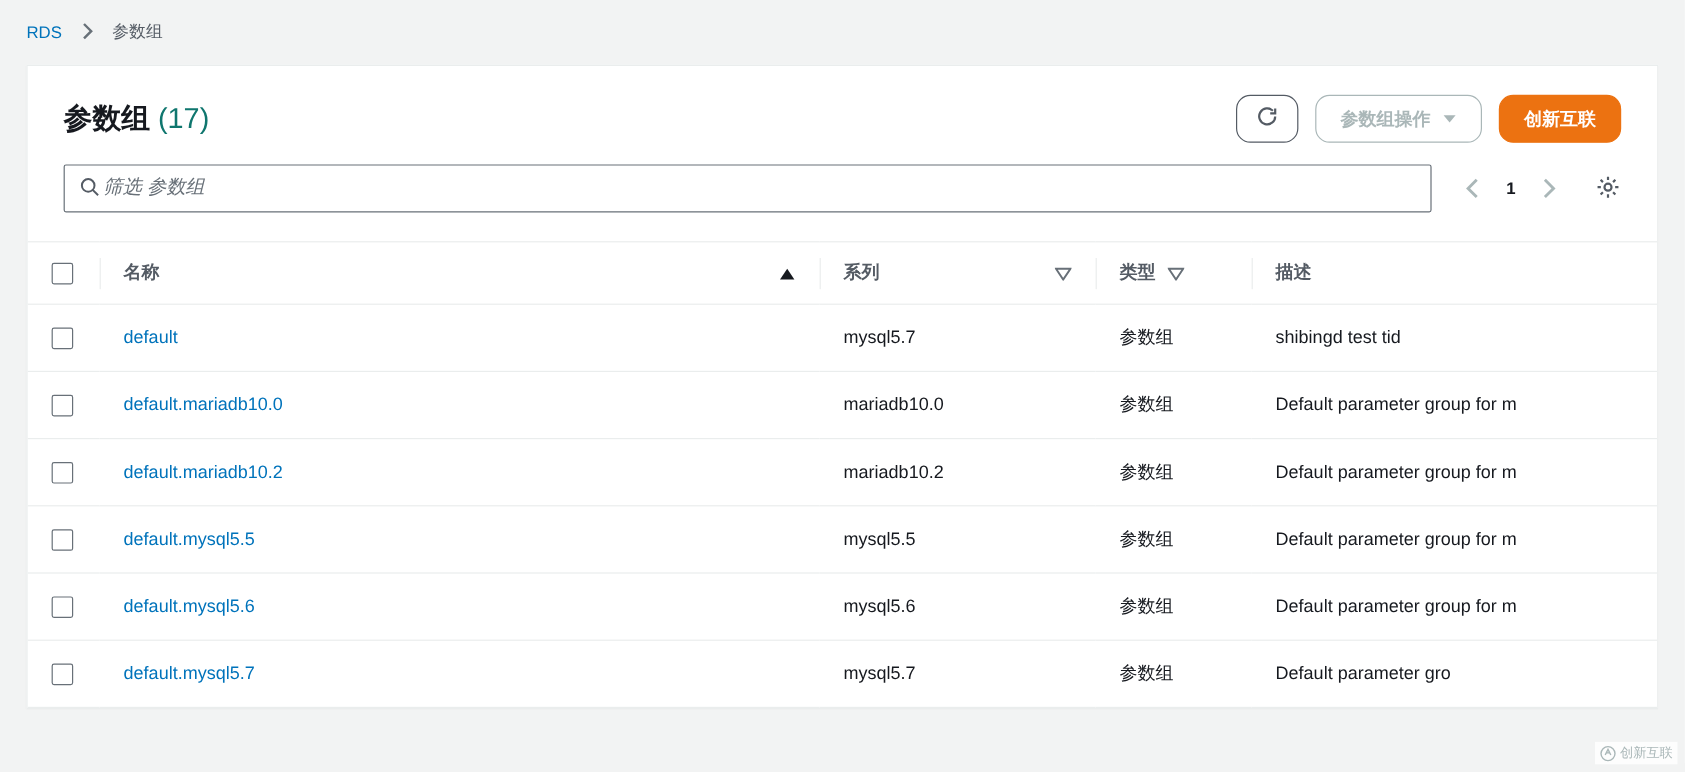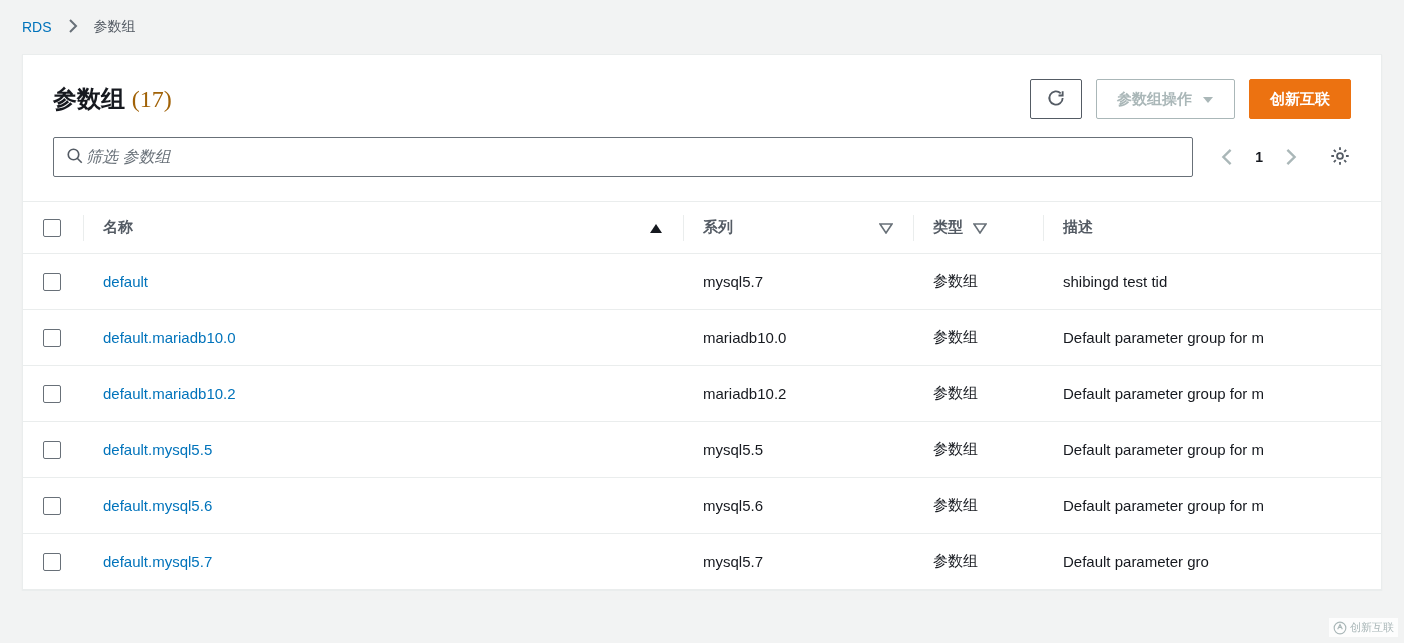--- a/index.html
+++ b/index.html
@@ -30,30 +30,30 @@
   .panel-header {
     padding: 24px 30px 10px 30px;
   }
   .header-row {
     display: flex;
     align-items: center;
     justify-content: space-between;
     margin-bottom: 18px;
   }
   .title { font-size: 24px; font-weight: 700; }
-  .title .count { color: #a16207; font-weight: 400; font-family: Liberation Serif, serif; }
+  .title .count { color: #0f766e; font-weight: 400; }
   .header-actions { display: flex; gap: 14px; align-items: center; }
   .btn {
     display: inline-flex;
     align-items: center;
     justify-content: center;
     height: 40px;
     border: 1px solid #545b64;
     background: #fff;
-    border-radius: 2px;
+    border-radius: 12px;
     font-size: 15px;
     font-weight: 700;
     padding: 0 20px;
     cursor: pointer;
     color: #545b64;
     gap: 10px;
   }
   .btn.icon-only { width: 52px; padding: 0; }
   .btn.disabled { color: #aab7b8; border-color: #aab7b8; cursor: default; }
   .btn.primary { background: #ec7211; border-color: #ec7211; color: #fff; }

